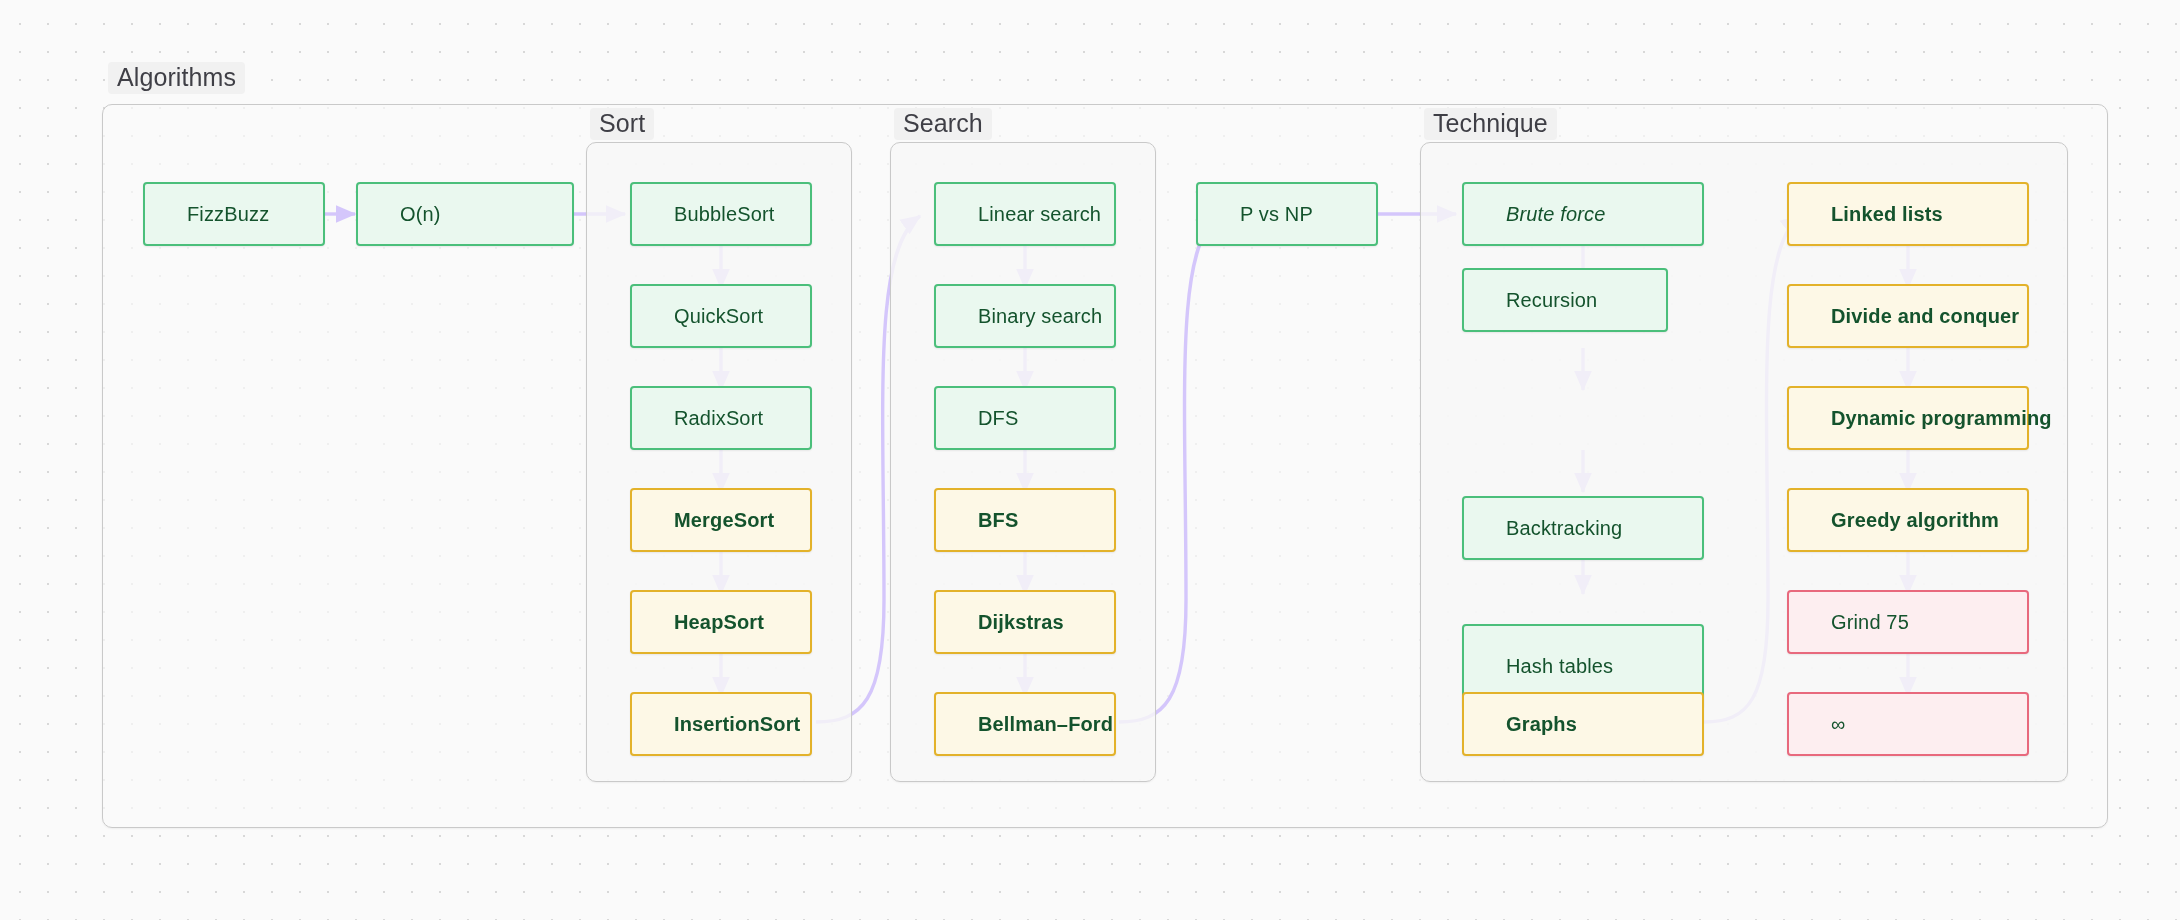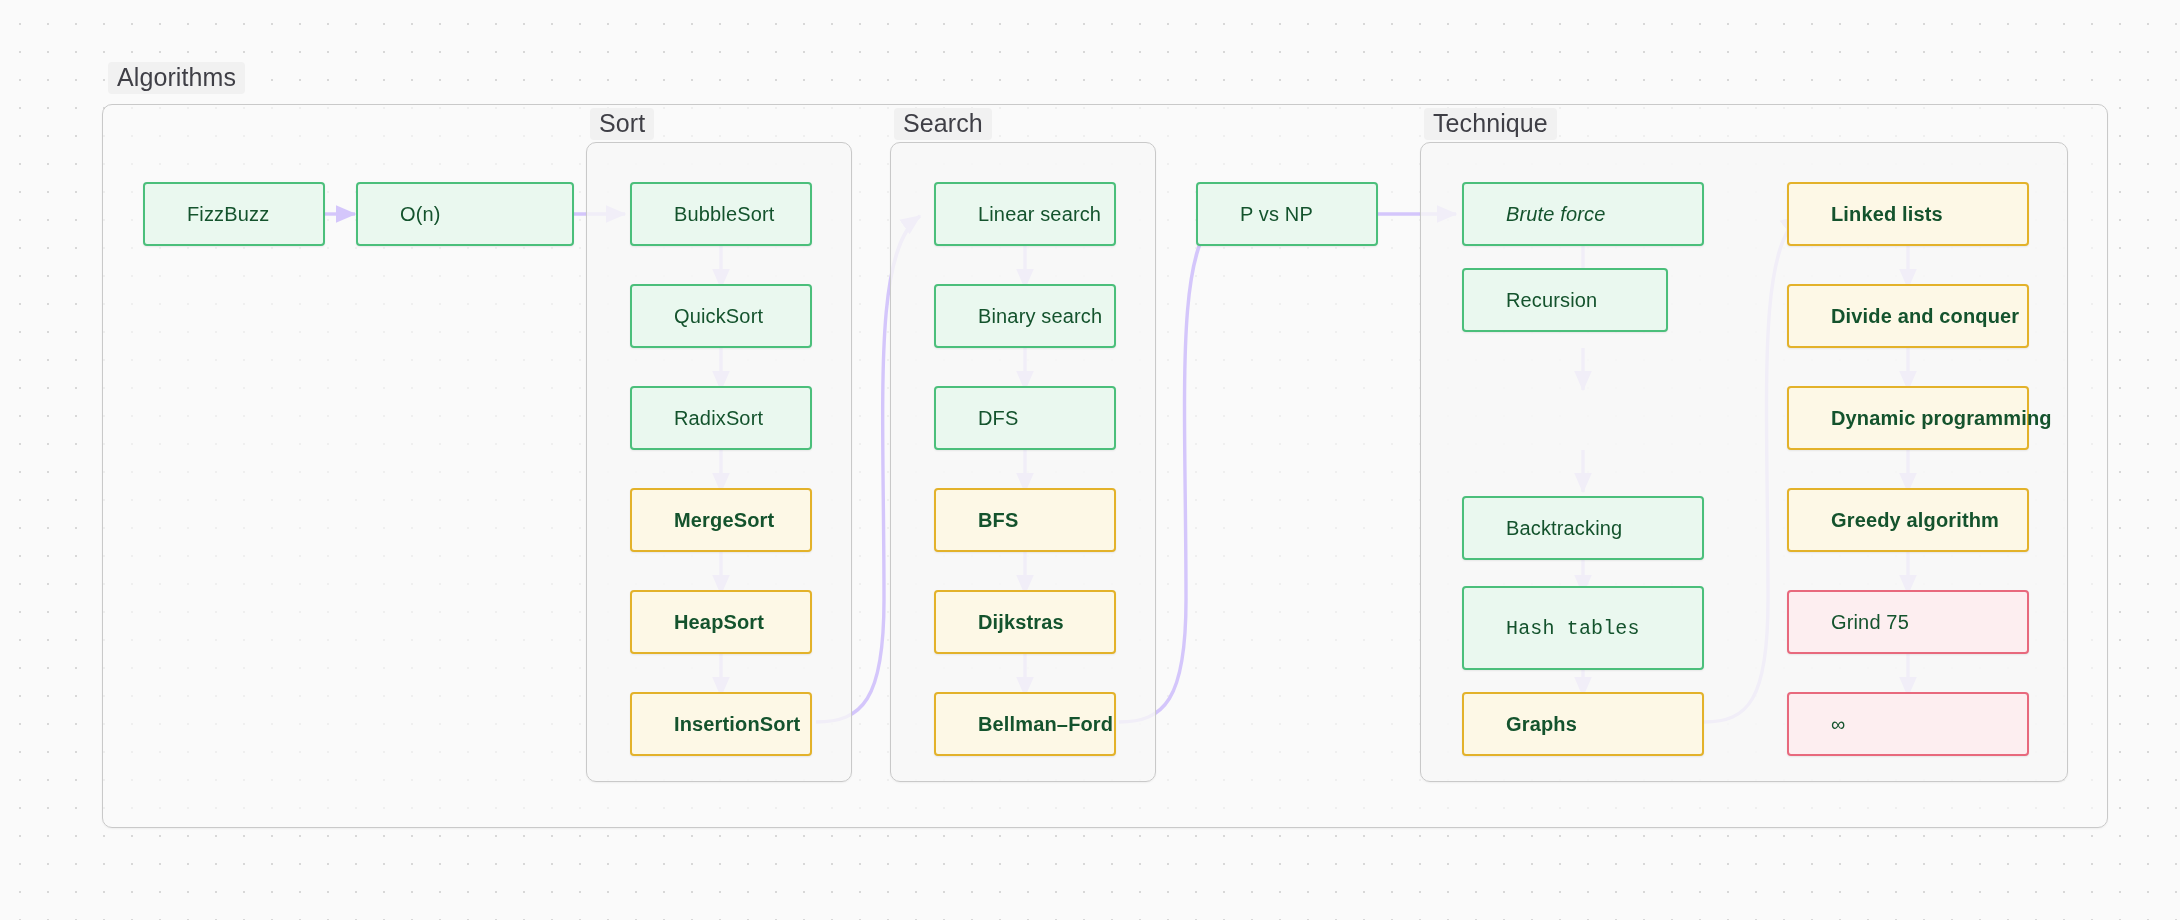--- a/index.html
+++ b/index.html
@@ -143,21 +143,21 @@
   <div class="node green" style="left:934px; top:386px; width:182px; height:64px;">DFS</div>
   <div class="node yellow" style="left:934px; top:488px; width:182px; height:64px;">BFS</div>
   <div class="node yellow" style="left:934px; top:590px; width:182px; height:64px;">Dijkstras</div>
   <div class="node green" style="left:1196px; top:182px; width:182px; height:64px;">P vs NP</div>
 
   <div class="node yellow" style="left:934px; top:692px; width:182px; height:64px;">Bellman–Ford</div>
 
   <div class="node green" style="left:1462px; top:182px; width:242px; height:64px;font-style:italic;">Brute force</div>
   <div class="node green" style="left:1462px; top:268px; width:206px; height:64px;">Recursion</div>
   <div class="node green" style="left:1462px; top:488px; width:242px; height:64px;margin-top:8px;">Backtracking</div>
-  <div class="node green" style="left:1462px; top:586px; width:242px; height:84px;font-family:Liberation Mono, monospace;">Hash tables</div>
+  <div class="node green" style="left:1462px; top:624px; width:242px; height:84px;">Hash tables</div>
   <div class="node yellow" style="left:1462px; top:692px; width:242px; height:64px;">Graphs</div>
 
   <div class="node yellow" style="left:1787px; top:182px; width:242px; height:64px;">Linked lists</div>
   <div class="node yellow" style="left:1787px; top:284px; width:242px; height:64px;">Divide and conquer</div>
   <div class="node yellow" style="left:1787px; top:386px; width:242px; height:64px;">Dynamic programming</div>
   <div class="node yellow" style="left:1787px; top:488px; width:242px; height:64px;">Greedy algorithm</div>
   <div class="node red" style="left:1787px; top:590px; width:242px; height:64px;">Grind 75</div>
   <div class="node red" style="left:1787px; top:692px; width:242px; height:64px;">∞</div>
 
 </div>

